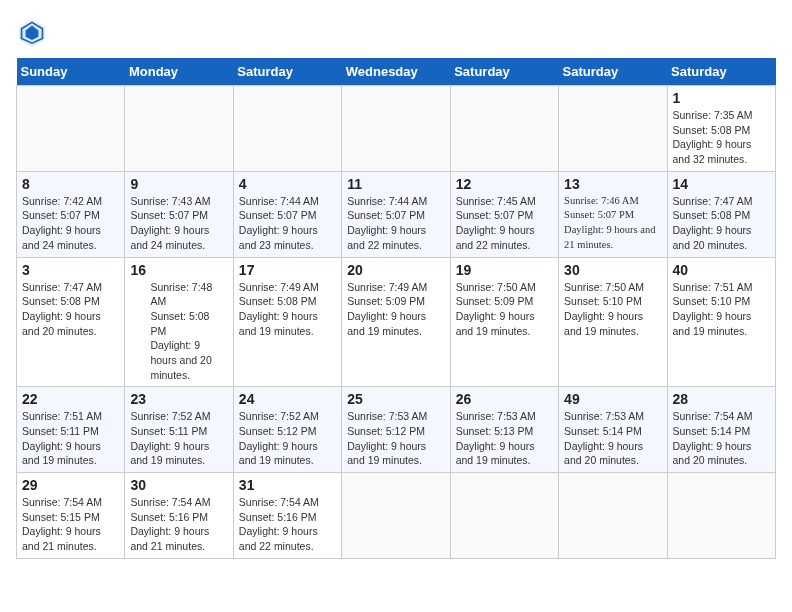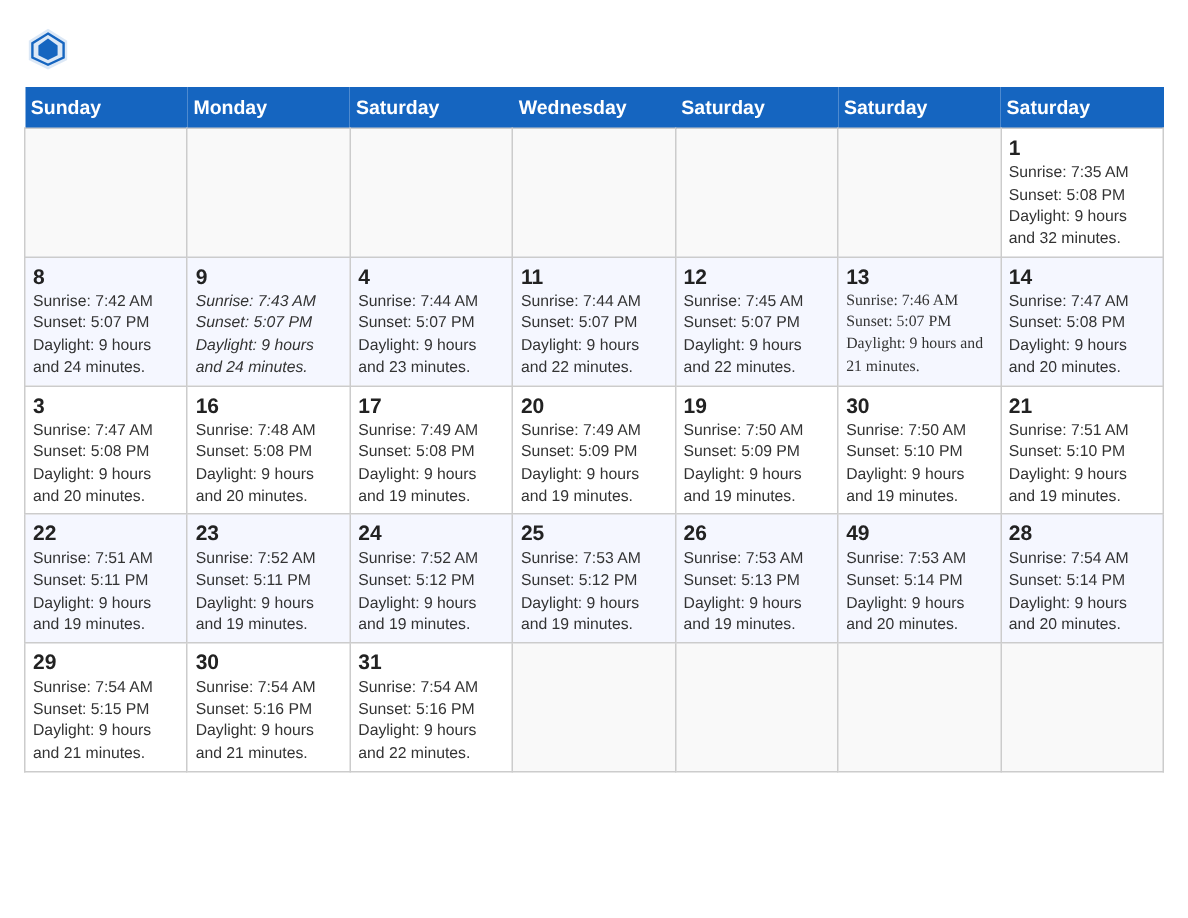--- a/index.html
+++ b/index.html
@@ -134,21 +134,21 @@
       </tr>
       <tr>
         <td>
           <span class="day-number">8</span>
           <div class="day-info" style="white-space: pre-line;">Sunrise: 7:42 AM
 Sunset: 5:07 PM
 Daylight: 9 hours and 24 minutes.</div>
         </td>
         <td>
           <span class="day-number">9</span>
-          <div class="day-info" style="white-space: pre-line; font-style: italic;">Sunrise: 7:43 AM
+          <div class="day-info" style="white-space: pre-line;">Sunrise: 7:43 AM
 Sunset: 5:07 PM
 Daylight: 9 hours and 24 minutes.</div>
         </td>
         <td>
           <span class="day-number">4</span>
           <div class="day-info" style="white-space: pre-line;">Sunrise: 7:44 AM
 Sunset: 5:07 PM
 Daylight: 9 hours and 23 minutes.</div>
         </td>
         <td>
@@ -178,21 +178,21 @@
       </tr>
       <tr>
         <td>
           <span class="day-number">3</span>
           <div class="day-info" style="white-space: pre-line;">Sunrise: 7:47 AM
 Sunset: 5:08 PM
 Daylight: 9 hours and 20 minutes.</div>
         </td>
         <td>
           <span class="day-number">16</span>
-          <div class="day-info" style="white-space: pre-line;">Sunrise: 7:48 AM
+          <div class="day-info" style="white-space: pre-line; margin-left: 20px;">Sunrise: 7:48 AM
 Sunset: 5:08 PM
 Daylight: 9 hours and 20 minutes.</div>
         </td>
         <td>
           <span class="day-number">17</span>
           <div class="day-info" style="white-space: pre-line;">Sunrise: 7:49 AM
 Sunset: 5:08 PM
 Daylight: 9 hours and 19 minutes.</div>
         </td>
         <td>
@@ -207,21 +207,21 @@
 Sunset: 5:09 PM
 Daylight: 9 hours and 19 minutes.</div>
         </td>
         <td>
           <span class="day-number">30</span>
           <div class="day-info" style="white-space: pre-line;">Sunrise: 7:50 AM
 Sunset: 5:10 PM
 Daylight: 9 hours and 19 minutes.</div>
         </td>
         <td>
-          <span class="day-number">21</span>
+          <span class="day-number">40</span>
           <div class="day-info" style="white-space: pre-line;">Sunrise: 7:51 AM
 Sunset: 5:10 PM
 Daylight: 9 hours and 19 minutes.</div>
         </td>
       </tr>
       <tr>
         <td>
           <span class="day-number">22</span>
           <div class="day-info" style="white-space: pre-line;">Sunrise: 7:51 AM
 Sunset: 5:11 PM

